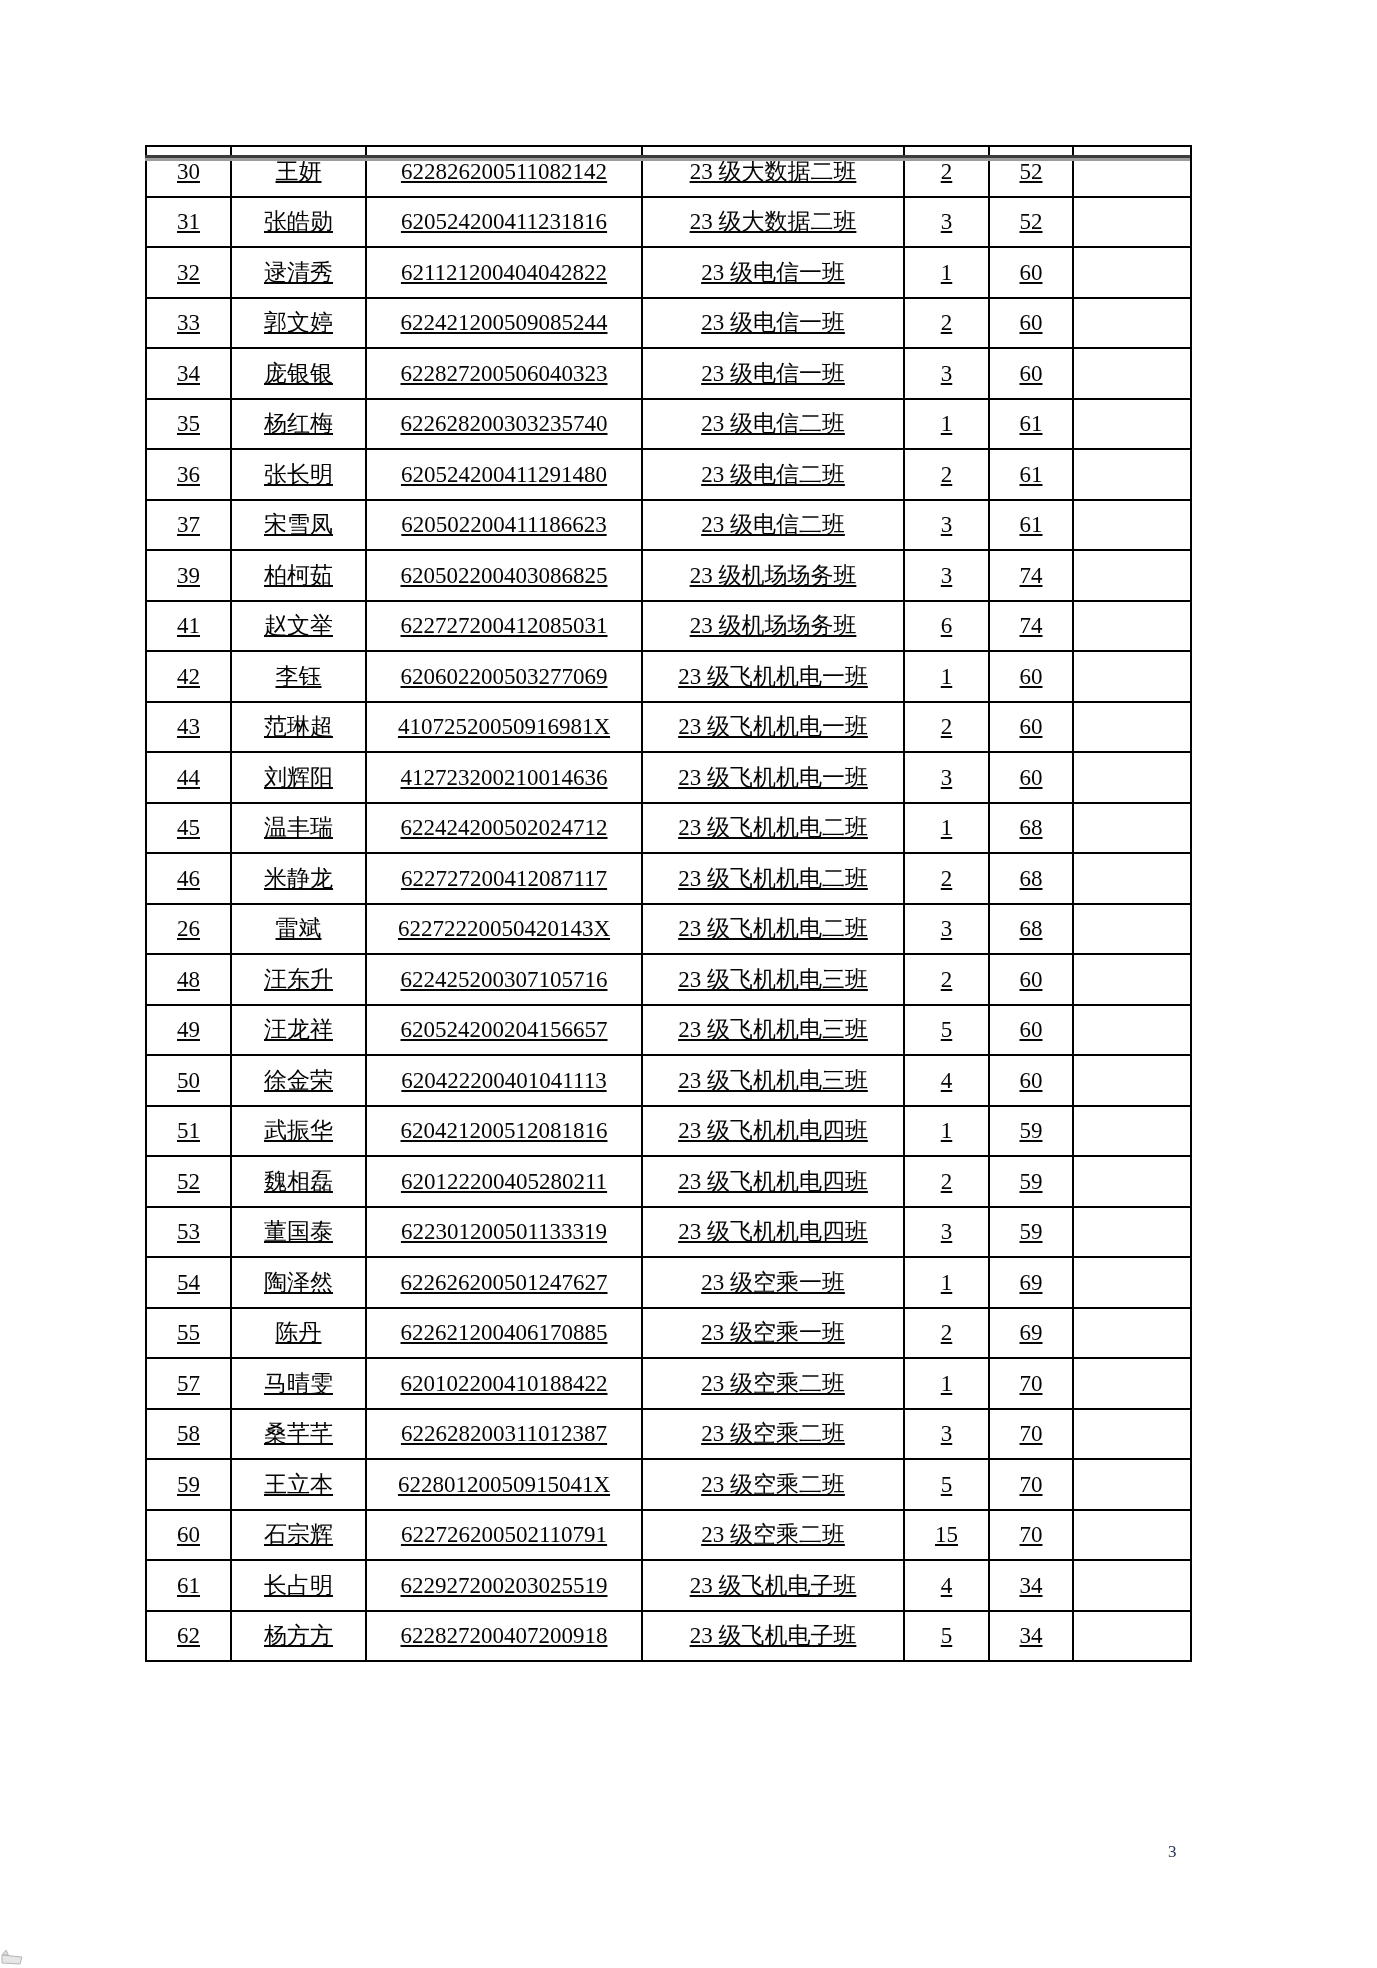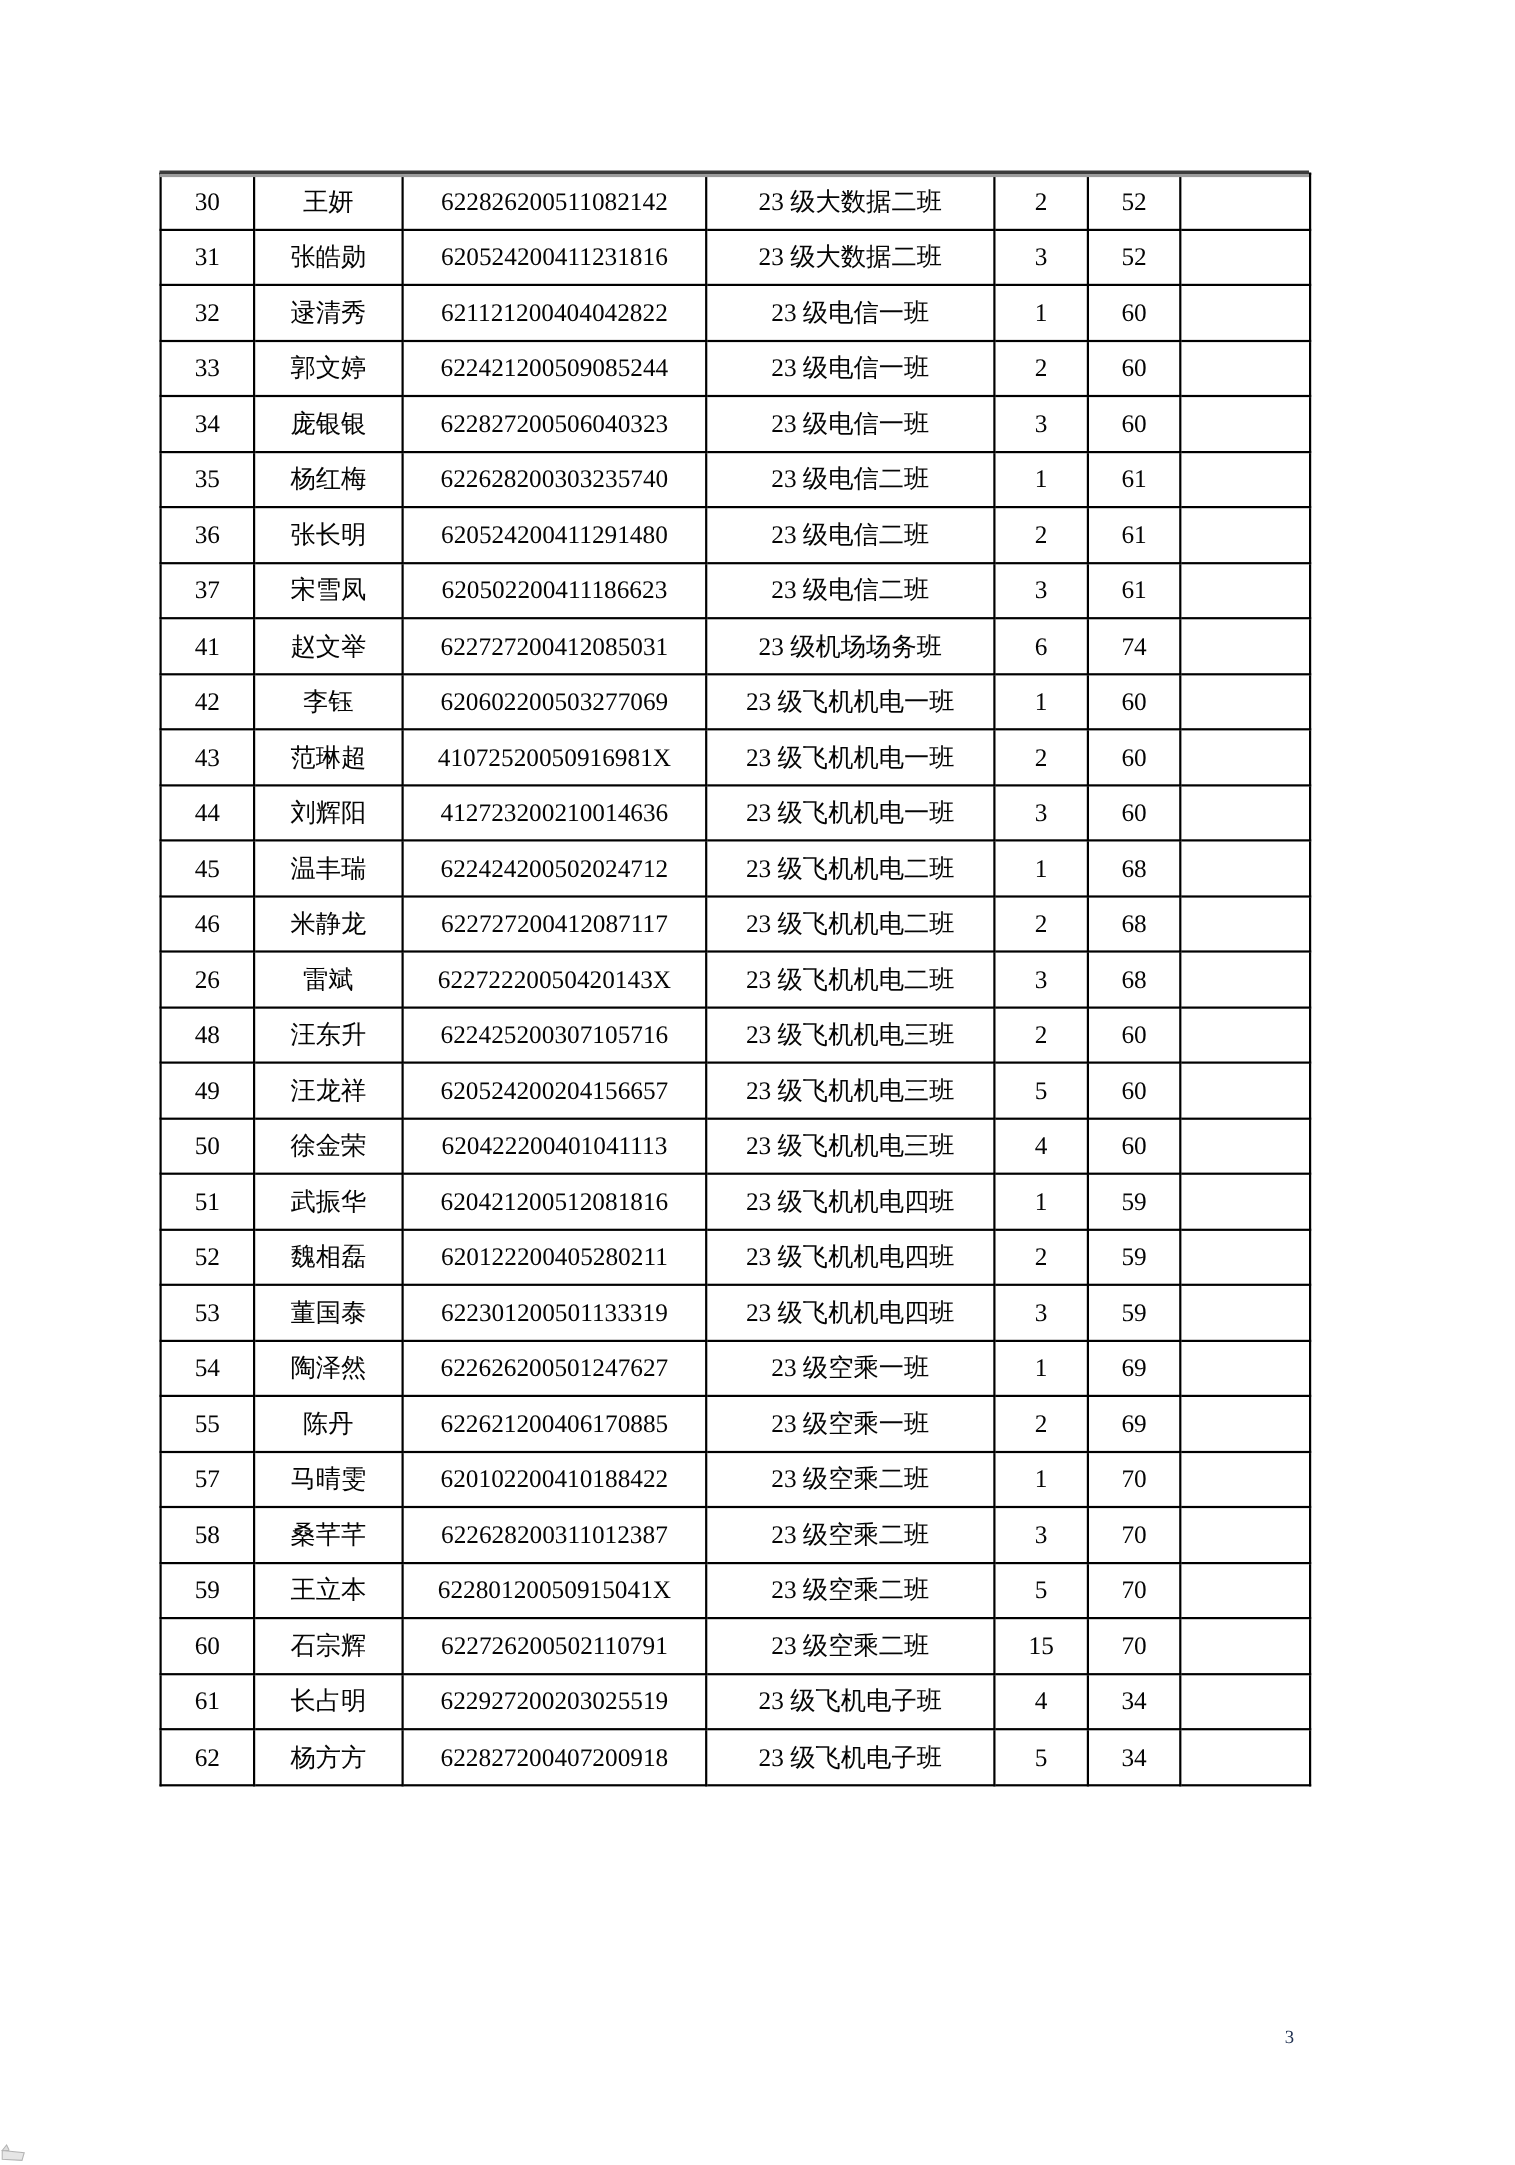--- a/index.html
+++ b/index.html
@@ -13,25 +13,26 @@
   }
   .table-top-border{
     position:absolute;
     left:145px;top:155px;
     width:1045px;height:6px;
     background:linear-gradient(to bottom,#3c3c3c 0 55%,#9c9c9c 55% 100%);
     z-index:2;
   }
   table.roster{
     position:absolute;
-    left:145px;top:157px;
+    left:145px;top:145px;
     width:1045px;
     border-collapse:collapse;
     table-layout:fixed;
     z-index:1;
+    text-decoration:underline;
   }
   table.roster td{
     border:2px solid #000000;
     height:48.5px;
     padding:0 2px;
     text-align:center;
     vertical-align:middle;
     font-size:23px;
     line-height:1;
     white-space:nowrap;
@@ -140,20 +141,29 @@
       <tr>
         <td>37</td>
         <td>宋雪凤</td>
         <td>620502200411186623</td>
         <td>23 级电信二班</td>
         <td>3</td>
         <td>61</td>
         <td></td>
       </tr>
       <tr>
+        <td>39</td>
+        <td>柏柯茹</td>
+        <td>620502200403086825</td>
+        <td>23 级机场场务班</td>
+        <td>3</td>
+        <td>74</td>
+        <td></td>
+      </tr>
+      <tr>
         <td>41</td>
         <td>赵文举</td>
         <td>622727200412085031</td>
         <td>23 级机场场务班</td>
         <td>6</td>
         <td>74</td>
         <td></td>
       </tr>
       <tr>
         <td>42</td>

